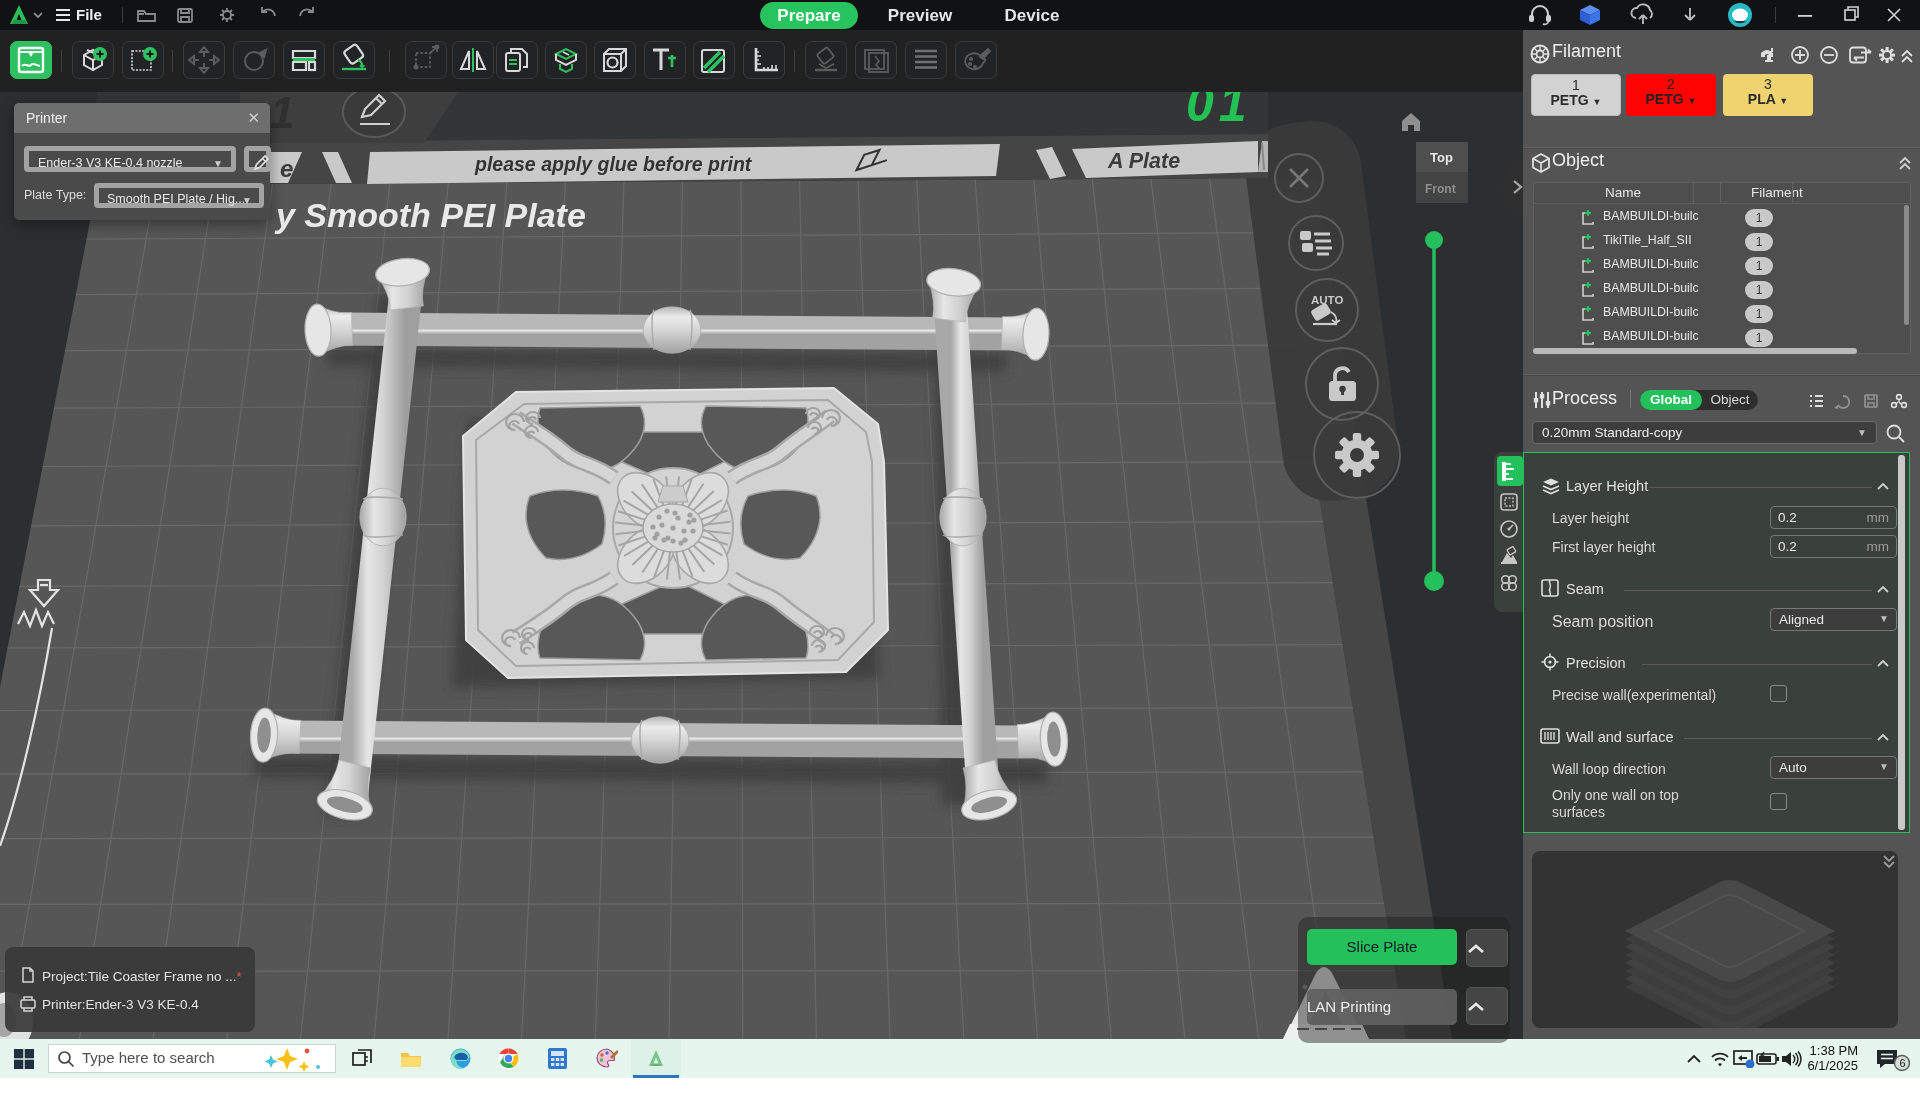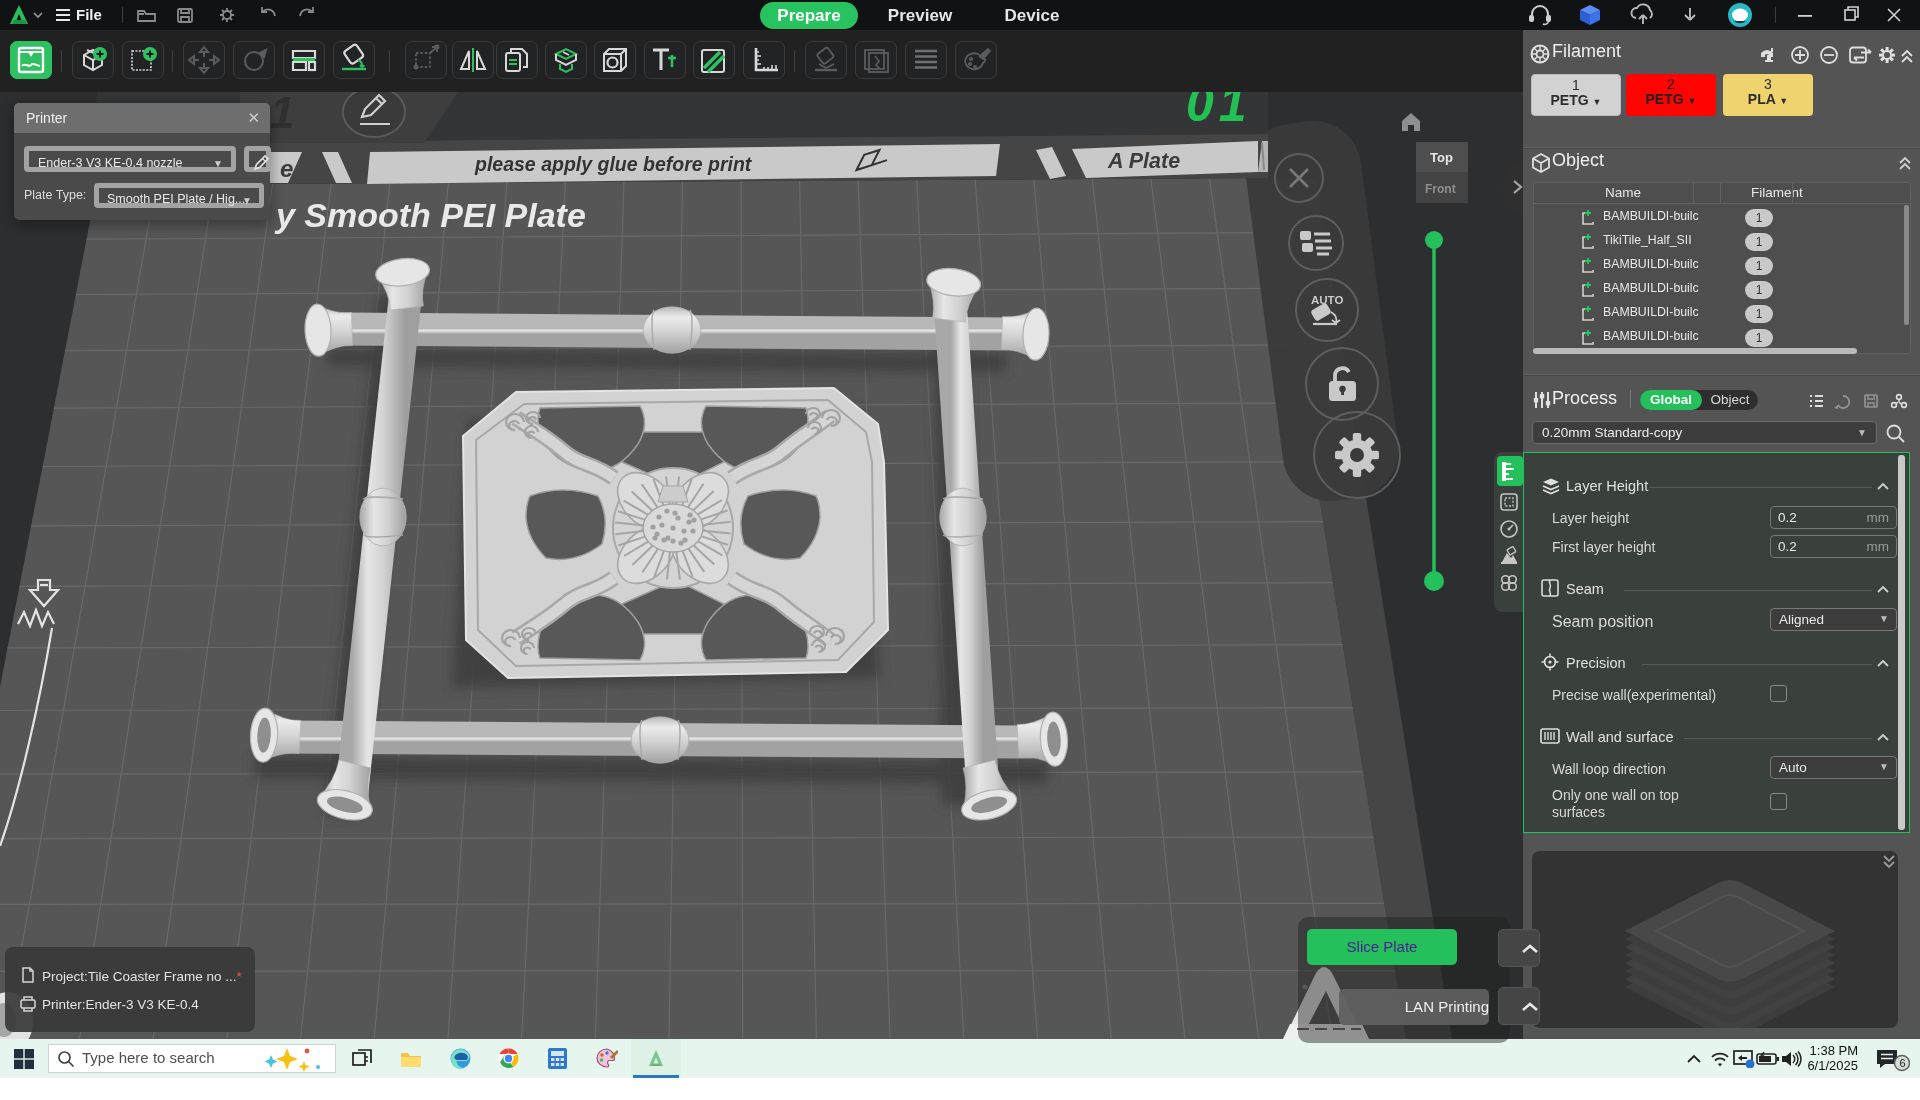--- a/index.html
+++ b/index.html
@@ -18,24 +18,24 @@
 .ttab { position:absolute; top:2px; height:27px; line-height:27px; color:#e6e6e6;
   font-size:17px; font-weight:bold; }
 #printerpanel { position:absolute; left:14px; top:103px; width:256px; height:117px;
   background:#4a4a4a; border-radius:5px; box-shadow:0 4px 14px rgba(0,0,0,.4); z-index:30; }
 #printerpanel .hd { height:30px; background:#6e6e6e; border-radius:5px 5px 0 0;
   color:#efefef; font-size:14px; line-height:30px; padding-left:12px; }
 .pp-dd { position:absolute; border:5px solid #a3a3a3; border-radius:4px; color:#e8e8e8;
   font-size:14px; background:#4a4a4a; }
 #projpanel { position:absolute; left:5px; top:947px; width:250px; height:85px;
   background:rgba(56,56,56,.92); border-radius:8px; z-index:20; color:#e3e3e3; font-size:13.5px; }
-.greenbtn { position:absolute; background:#23c05b; border-radius:5px; color:#4c1d95;
+.greenbtn { position:absolute; background:#23c05b; border-radius:5px; color:#0f172a;
   text-align:center; }
 .darkbtn { position:absolute; background:#454545; border-radius:5px; color:#efefef;
-  text-align:right;margin-left:32px; }
+  text-align:left; }
 .sechead { color:#efefef; font-size:18px; }
 .fil { position:absolute; top:44px; width:90px; height:42px; border-radius:4px;
   text-align:center; font-size:14px; color:#2c2c2c; }
 .row-obj { position:absolute; left:10px; width:325px; height:24px; color:#e8e8e8; font-size:12.3px; }
 .pill1 { position:absolute; left:212px; top:3px; width:28px; height:18px; background:#c9c9c9;
   border-radius:9px; color:#333; font-size:12px; text-align:center; line-height:18px; }
 #procpanel { position:absolute; left:1523px; top:452px; width:387px; height:381px;
   background:#3a403c; border:1px solid #23c05b; }
 .plabel { position:absolute; color:#d8d8d8; font-size:14px; }
 .pinput { position:absolute; left:246px; width:127px; height:23px; border:1px solid #777;

